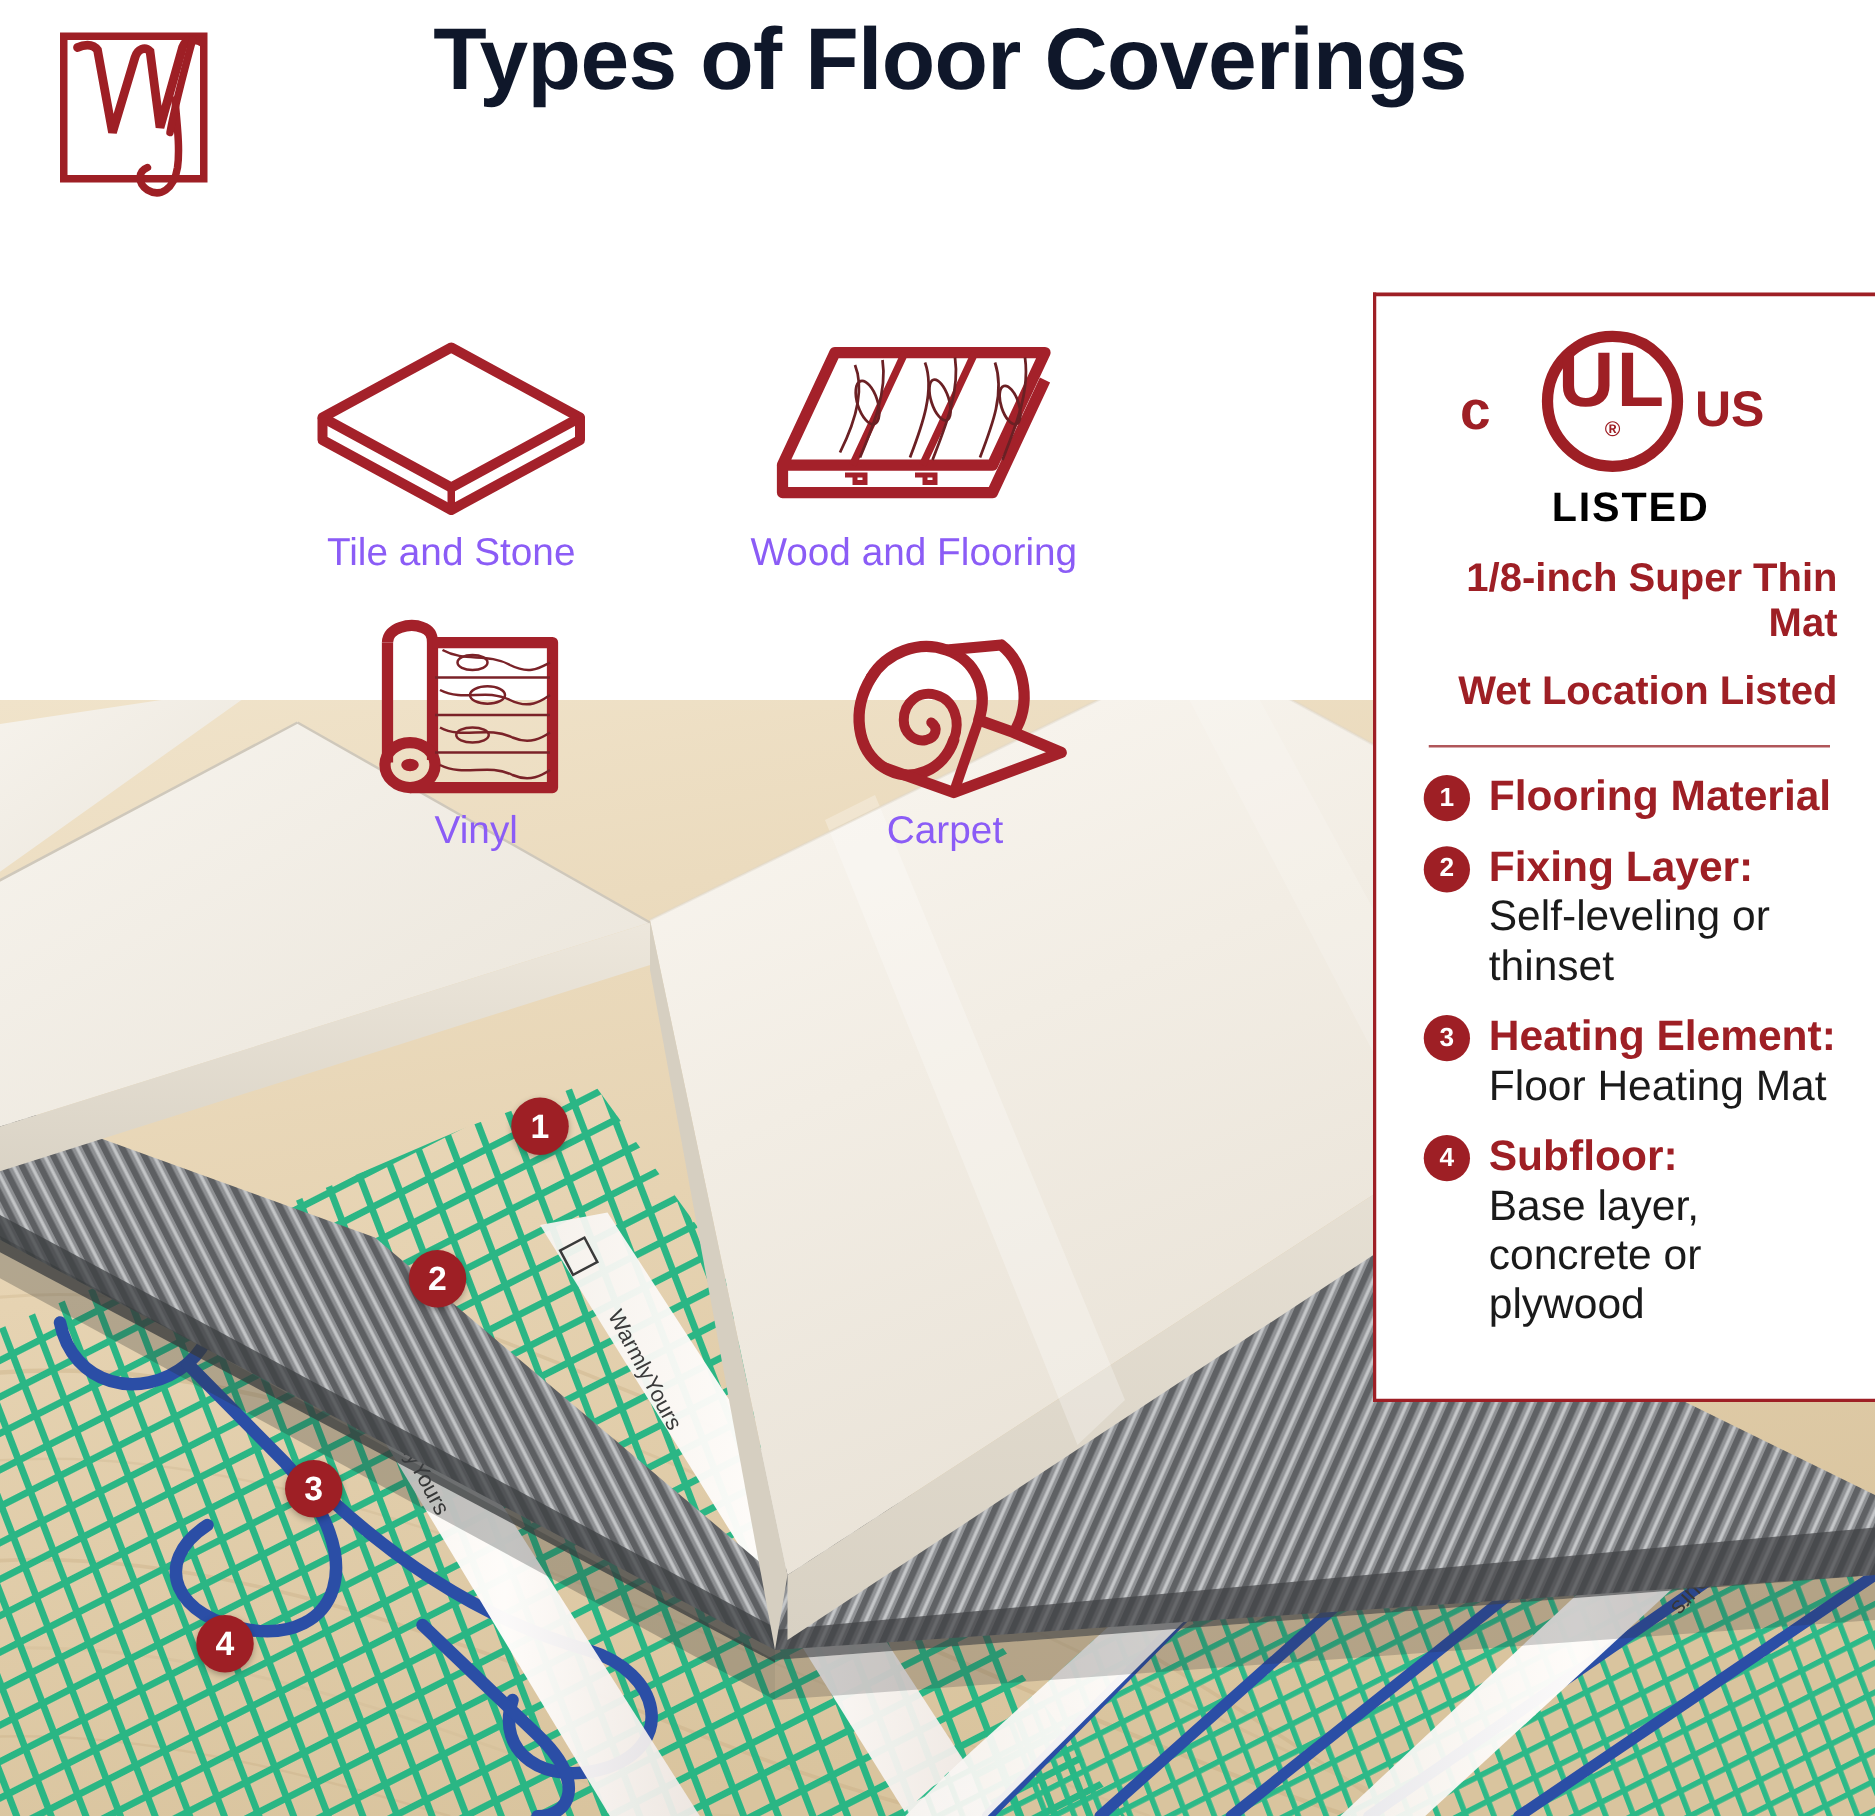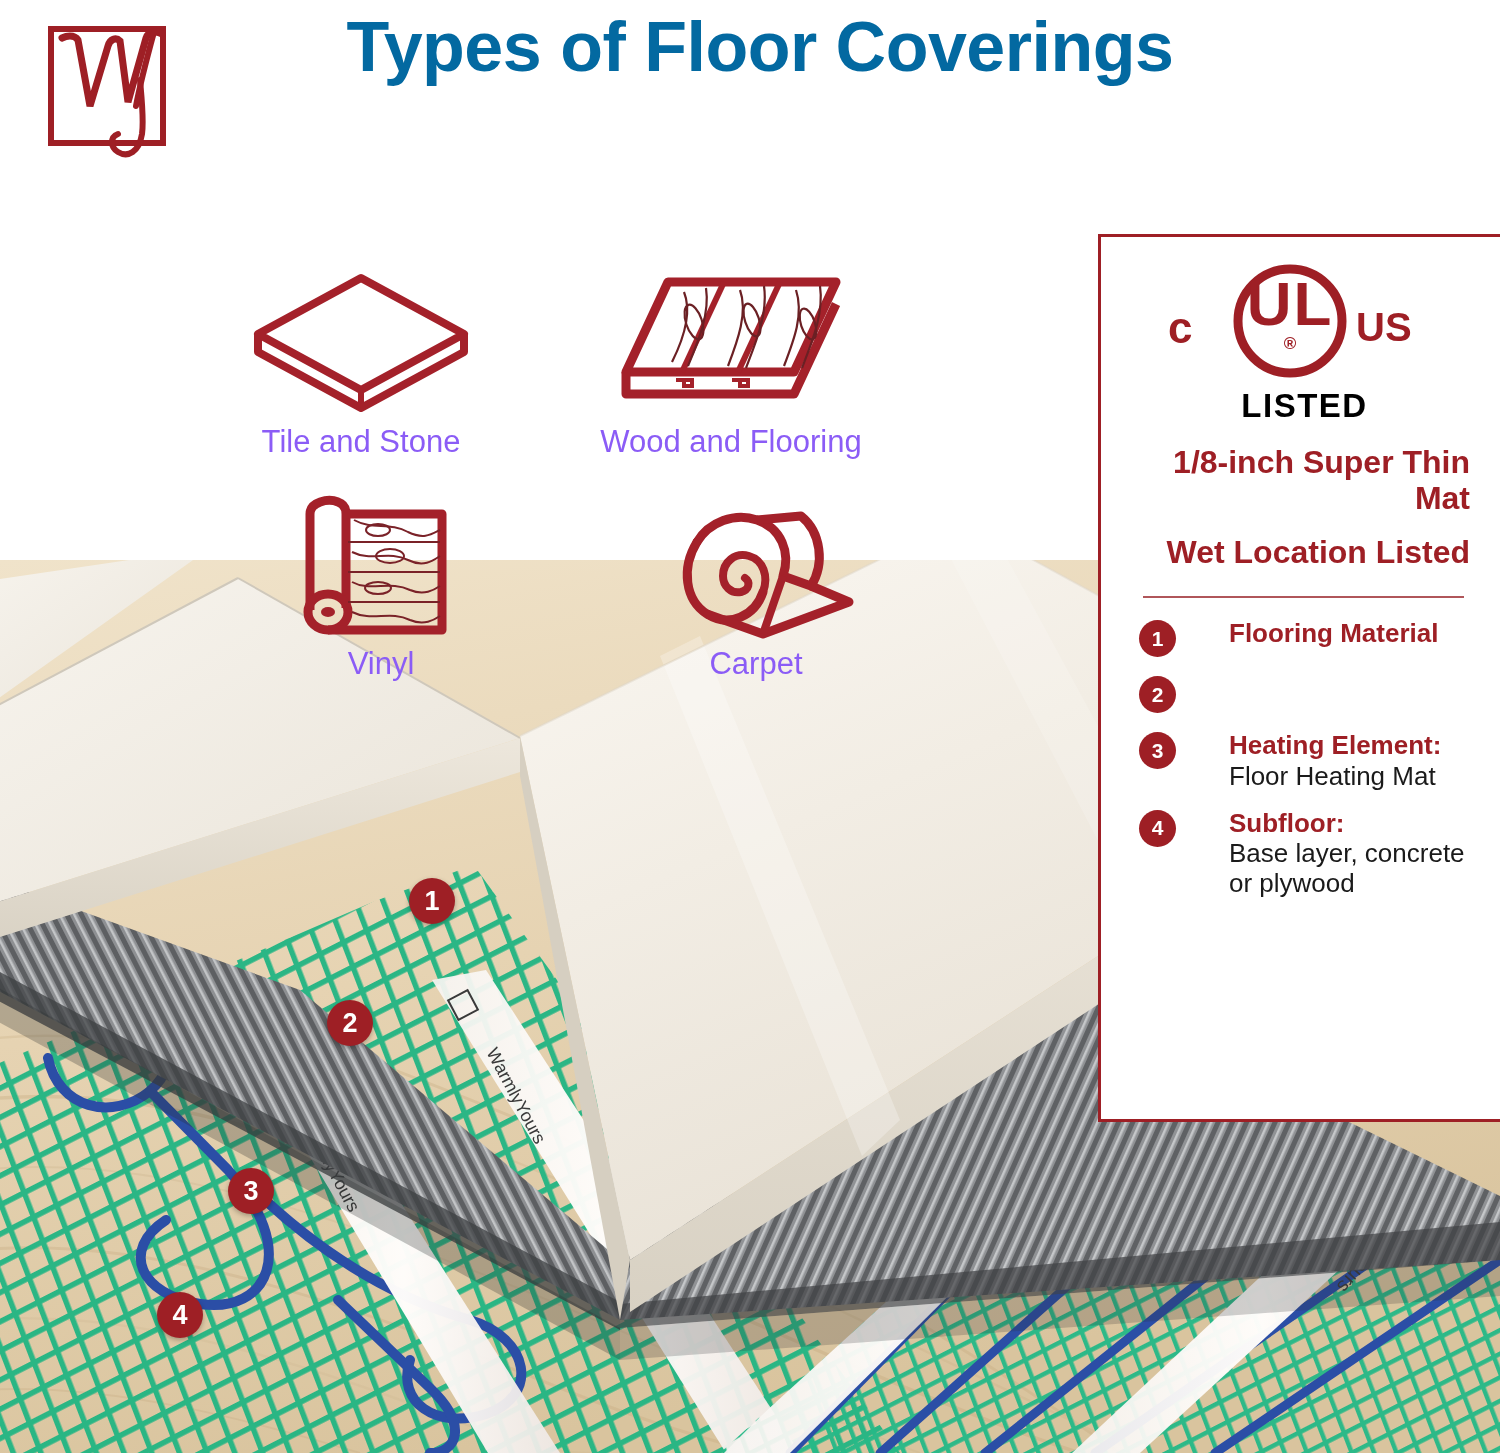--- a/index.html
+++ b/index.html
@@ -15,21 +15,21 @@
   #header { position: absolute; left: 0; top: 0; width: 1500px; height: 195px; z-index: 40; }
   #logo-box {
     position: absolute; left: 48px; top: 26px; width: 118px; height: 120px;
     border: 6px solid #9E1F25;
   }
   #logo-mark {
     position: absolute; left: 44px; top: 10px; width: 150px; height: 150px;
   }
   #title-wrap { position: absolute; left: 260px; top: 12px; width: 1000px; text-align: center; }
   #main-title {
-    font-size: 70px; font-weight: 700; color: #0369a1; letter-spacing: -0.5px;
+    font-size: 70px; font-weight: 700; color: #0f172a; letter-spacing: -0.5px;
     line-height: 1.02; white-space: nowrap;
   }
   #sub-title {
     margin-top: 14px;
     font-size: 43px; font-weight: 700; color: #A81F24; letter-spacing: -0.2px;
     white-space: nowrap;
   }
 
   
   #icon-grid { position: absolute; left: 236px; top: 268px; width: 700px; z-index: 40; }
@@ -85,21 +85,21 @@
     height: 2px; background: #B0565A; margin: 26px 6px 20px 4px;
   }
   .legend-row { display: flex; align-items: flex-start; margin-bottom: 17px; }
   .legend-badge {
     flex: 0 0 auto; width: 37px; height: 37px; border-radius: 50%;
     background: #9E1F25; color: #fff;
     font-size: 21px; font-weight: 700;
     display: flex; align-items: center; justify-content: center;
     margin-right: 15px; margin-top: 2px;
   }
-  .legend-text { font-size: 26px; line-height: 1.16; margin-left: 38px; }
+  .legend-text { font-size: 34px; line-height: 1.16; }
   .legend-title { color: #9E1F25; font-weight: 700; display: block; }
   .legend-desc { color: #1A1A1A; font-weight: 400; display: block; }
 </style>
 </head>
 <body>
 
 <div id="root">
 
   <div id="scene">
     <svg id="scene-svg" width="1500" height="893" viewBox="0 0 1500 893">
@@ -379,20 +379,24 @@
 
     <div class="legend-row">
       <div class="legend-badge">1</div>
       <div class="legend-text">
         <span class="legend-title">Flooring Material</span>
       </div>
     </div>
 
     <div class="legend-row">
       <div class="legend-badge">2</div>
+      <div class="legend-text">
+        <span class="legend-title">Fixing Layer:</span>
+        <span class="legend-desc">Self-leveling or thinset</span>
+      </div>
     </div>
 
     <div class="legend-row">
       <div class="legend-badge">3</div>
       <div class="legend-text">
         <span class="legend-title">Heating Element:</span>
         <span class="legend-desc">Floor Heating Mat</span>
       </div>
     </div>
 

